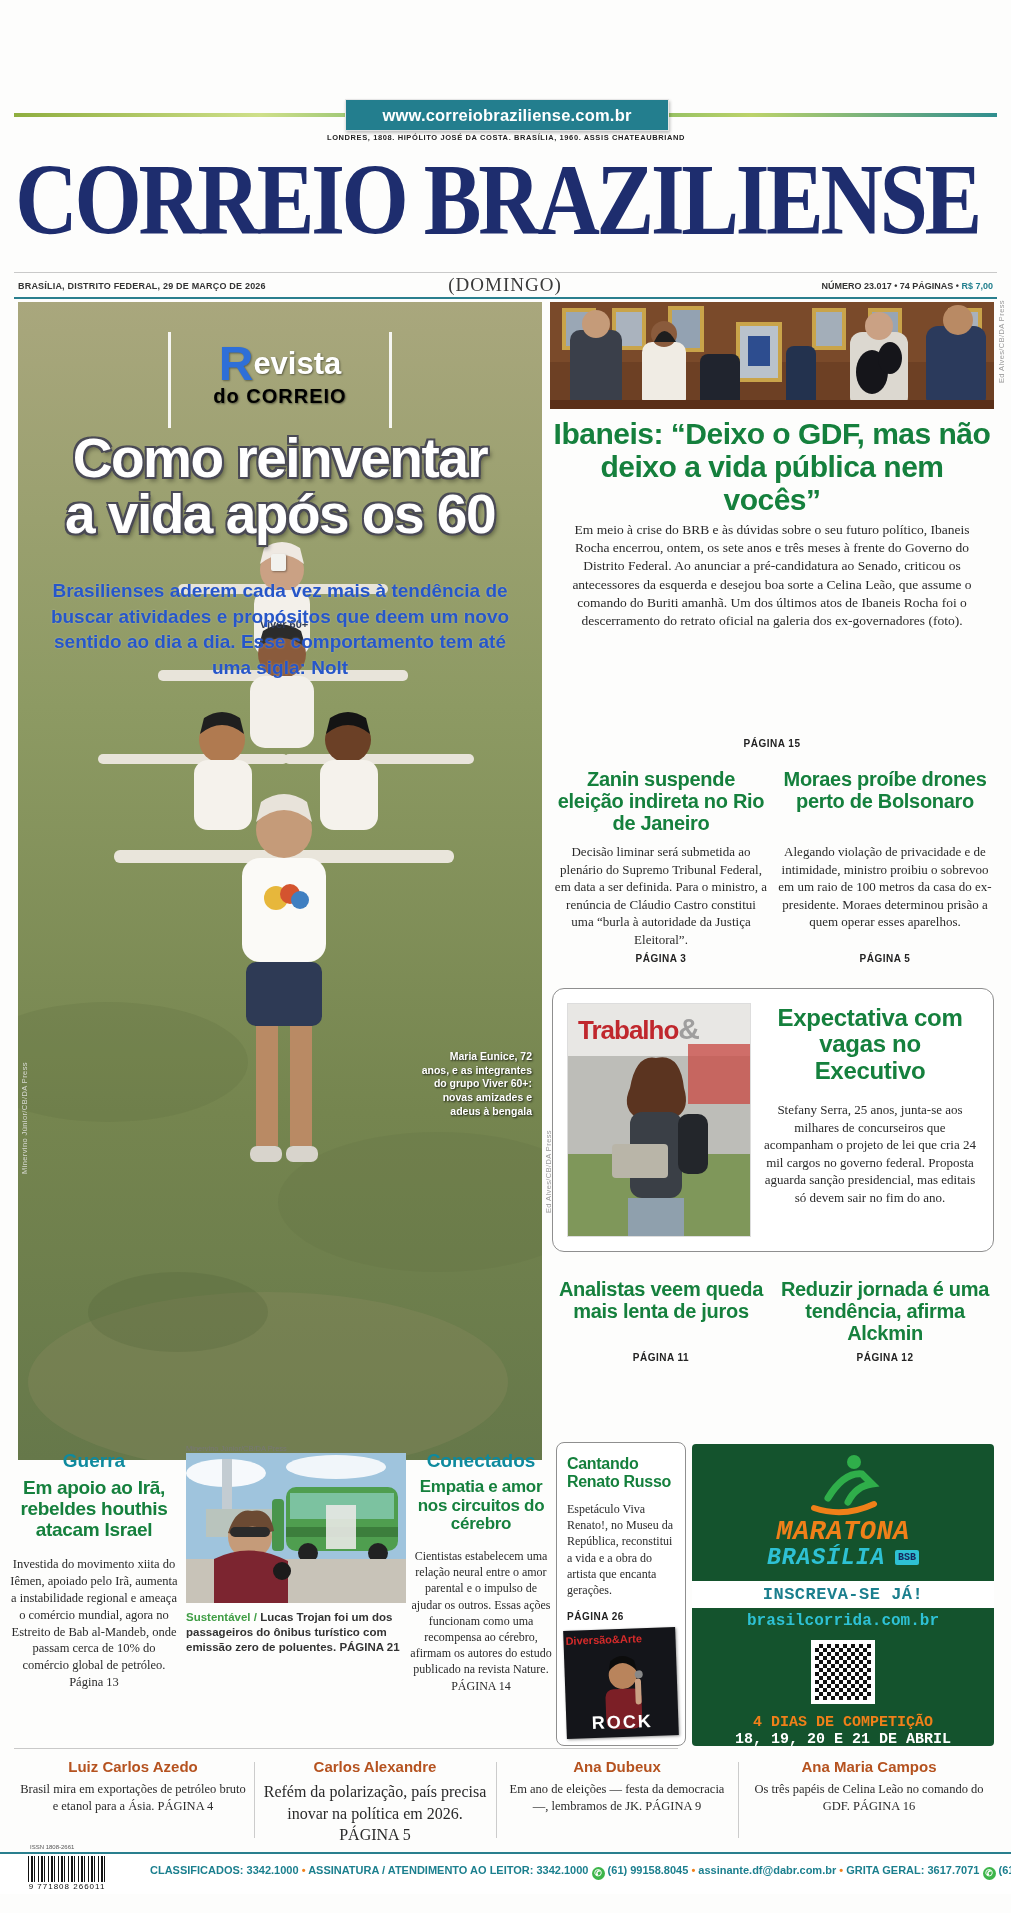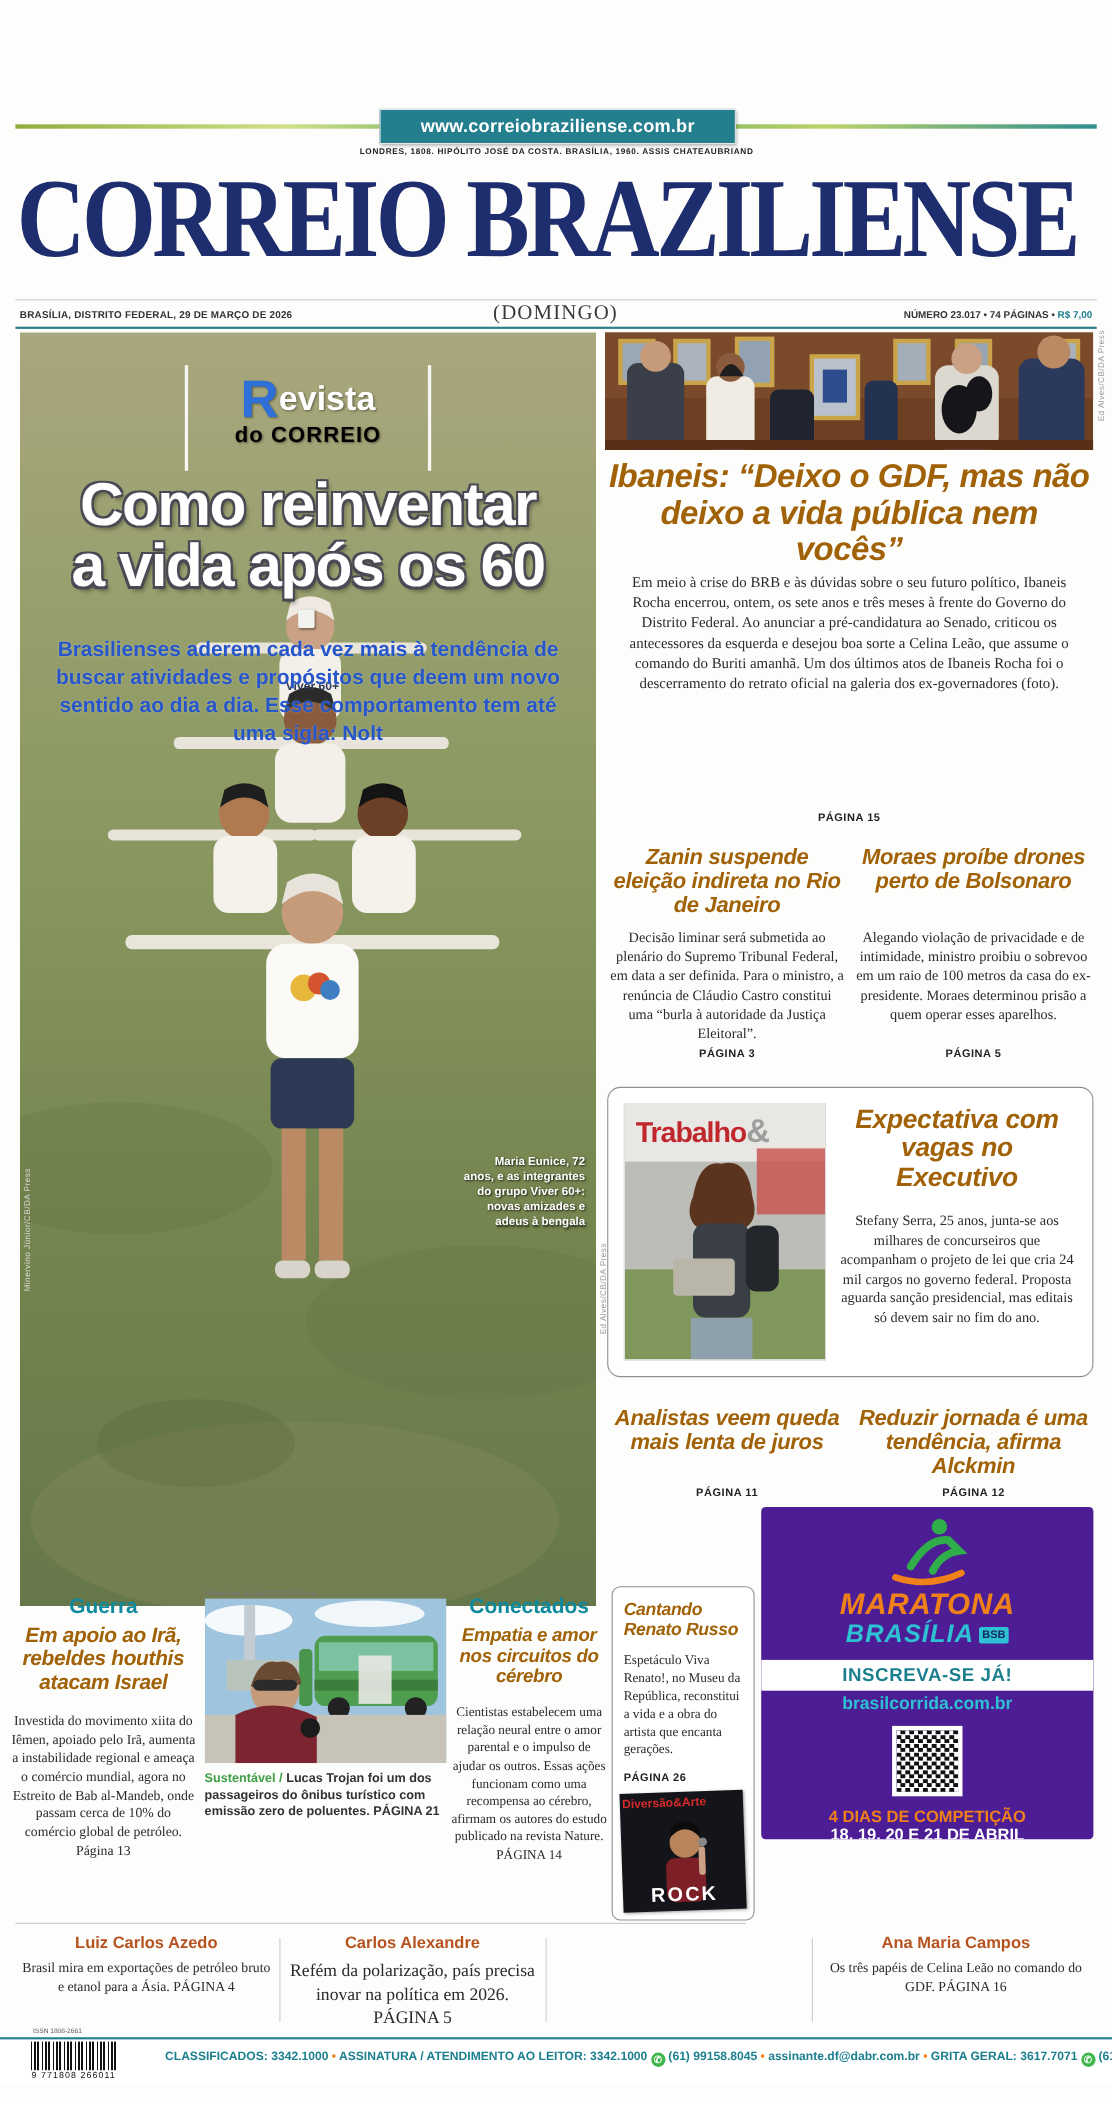--- a/index.html
+++ b/index.html
@@ -5,21 +5,21 @@
   html,body{margin:0;padding:0;background:#e9e9e9;}
   #page{position:relative;width:1011px;height:1913px;background:#fdfdfc;margin:0 auto;
         font-family:"Liberation Sans",sans-serif;overflow:hidden;box-shadow:0 0 4px rgba(0,0,0,.3);}
   .abs{position:absolute;}
   .serif{font-family:"Liberation Serif",serif;}
   .ctr{text-align:center;}
   .teal{color:#217f8e;}
   .rule{background:#c9c9c9;height:1px;}
   .credit-v{writing-mode:vertical-rl;transform:rotate(180deg);font-size:7.5px;color:#999;letter-spacing:.4px;}
   .pageref{font-weight:bold;font-size:10px;letter-spacing:.5px;color:#222;}
-  .colhead{font-weight:800;font-size:20px;line-height:1.1;color:#a16207;letter-spacing:-.3px;font-style:italic;}
+  .colhead{font-weight:800;font-size:20px;line-height:1.1;color:#15803d;letter-spacing:-.3px;}
   .colbody{font-family:"Liberation Serif",serif;font-size:13px;line-height:1.35;color:#2a2a2a;}
   .sechead{color:#0e8a9e;font-weight:800;font-size:19px;}
   .wa{display:inline-block;width:13px;height:13px;border-radius:50%;background:#3db54a;color:#fff;
       font-size:9px;line-height:13px;text-align:center;vertical-align:-2px;}
   .barcode{height:26px;background:repeating-linear-gradient(90deg,#111 0 1px,#fff 1px 3px,#111 3px 5px,#fff 5px 6px,#111 6px 7px,#fff 7px 10px);}
   .qr{background:
       repeating-conic-gradient(#111 0% 25%, #fff 0% 50%) 0 0/8px 8px;}
   .boxed{border:1.5px solid #8f8f8f;border-radius:12px;background:#fff;}
 </style>
 </head>
@@ -262,21 +262,21 @@
         <circle cx="58" cy="30" r="14" fill="#b9845c"></circle>
         <path d="M44 26 q14 -16 28 0 l-2 -10 q-12 -10 -24 0z" fill="#0c0c0c"></path>
         <rect x="40" y="44" width="36" height="40" rx="8" fill="#7c1f26"></rect>
         <rect x="70" y="34" width="6" height="26" rx="3" fill="#caa184"></rect>
         <circle cx="74" cy="30" r="4" fill="#888"></circle>
       </svg>
       <div class="abs" style="left:0;bottom:4px;width:112px;text-align:center;color:#fff;font-weight:800;font-size:18px;letter-spacing:2px;">ROCK</div>
     </div>
   </div>
 
-  <div class="abs" style="left:692px;top:1370px;width:302px;height:302px;background:#4c1d95;border-radius:4px;overflow:hidden;text-align:center;">
+  <div class="abs" style="left:692px;top:1444px;width:302px;height:302px;background:#14532d;border-radius:4px;overflow:hidden;text-align:center;font-family:Liberation Mono, monospace;">
     <svg width="90" height="64" viewBox="0 0 90 64" style="margin-top:8px;">
       <circle cx="56" cy="10" r="7" fill="#2fae4a"></circle>
       <path d="M30 46 q16 -26 34 -24 l10 10 q-16 2 -24 18" stroke="#2fae4a" stroke-width="7" fill="none" stroke-linecap="round"></path>
       <path d="M16 56 q30 10 60 -4" stroke="#f08019" stroke-width="6" fill="none" stroke-linecap="round"></path>
     </svg>
     <div style="color:#f08019;font-weight:800;font-style:italic;font-size:27px;letter-spacing:.5px;margin-top:-4px;">MARATONA</div>
     <div style="margin-top:-2px;">
       <span style="color:#2ec1d4;font-weight:800;font-style:italic;font-size:23px;letter-spacing:1px;">BRASÍLIA</span>
       <span style="display:inline-block;background:#2ec1d4;color:#16265c;font-weight:800;font-size:10px;padding:2px 3px;border-radius:2px;vertical-align:4px;">BSB</span>
     </div>
@@ -295,20 +295,24 @@
     <div class="abs" style="left:482px;top:4px;width:1px;height:76px;background:#ccc;"></div>
     <div class="abs" style="left:724px;top:4px;width:1px;height:76px;background:#ccc;"></div>
 
     <div class="abs ctr" style="left:4px;top:0;width:230px;">
       <div style="color:#b5521f;font-weight:800;font-size:15px;">Luiz Carlos Azedo</div>
       <div class="colbody" style="margin-top:6px;font-size:12.5px;">Brasil mira em exportações de petróleo bruto e etanol para a Ásia. PÁGINA 4</div>
     </div>
     <div class="abs ctr" style="left:248px;top:0;width:226px;">
       <div style="color:#b5521f;font-weight:800;font-size:15px;">Carlos Alexandre</div>
       <div class="colbody" style="margin-top:6px;font-size:16px;">Refém da polarização, país precisa inovar na política em 2026. PÁGINA 5</div>
+    </div>
+    <div class="abs ctr" style="left:490px;top:0;width:226px;">
+      <div style="color:#b5521f;font-weight:800;font-size:15px;">Ana Dubeux</div>
+      <div class="colbody" style="margin-top:6px;font-size:12.5px;">Em ano de eleições — festa da democracia —, lembramos de JK. PÁGINA 9</div>
     </div>
     <div class="abs ctr" style="left:732px;top:0;width:246px;">
       <div style="color:#b5521f;font-weight:800;font-size:15px;">Ana Maria Campos</div>
       <div class="colbody" style="margin-top:6px;font-size:12.5px;">Os três papéis de Celina Leão no comando do GDF. PÁGINA 16</div>
     </div>
   </div>
 
   <div class="abs" style="left:0;top:1852px;width:1011px;height:40px;border-top:2px solid #2a7f8e;background:#fff;">
     <div class="abs" style="left:30px;top:-10px;font-size:6px;color:#555;">ISSN 1808-2661</div>
     <div class="abs barcode" style="left:28px;top:2px;width:78px;"></div>

